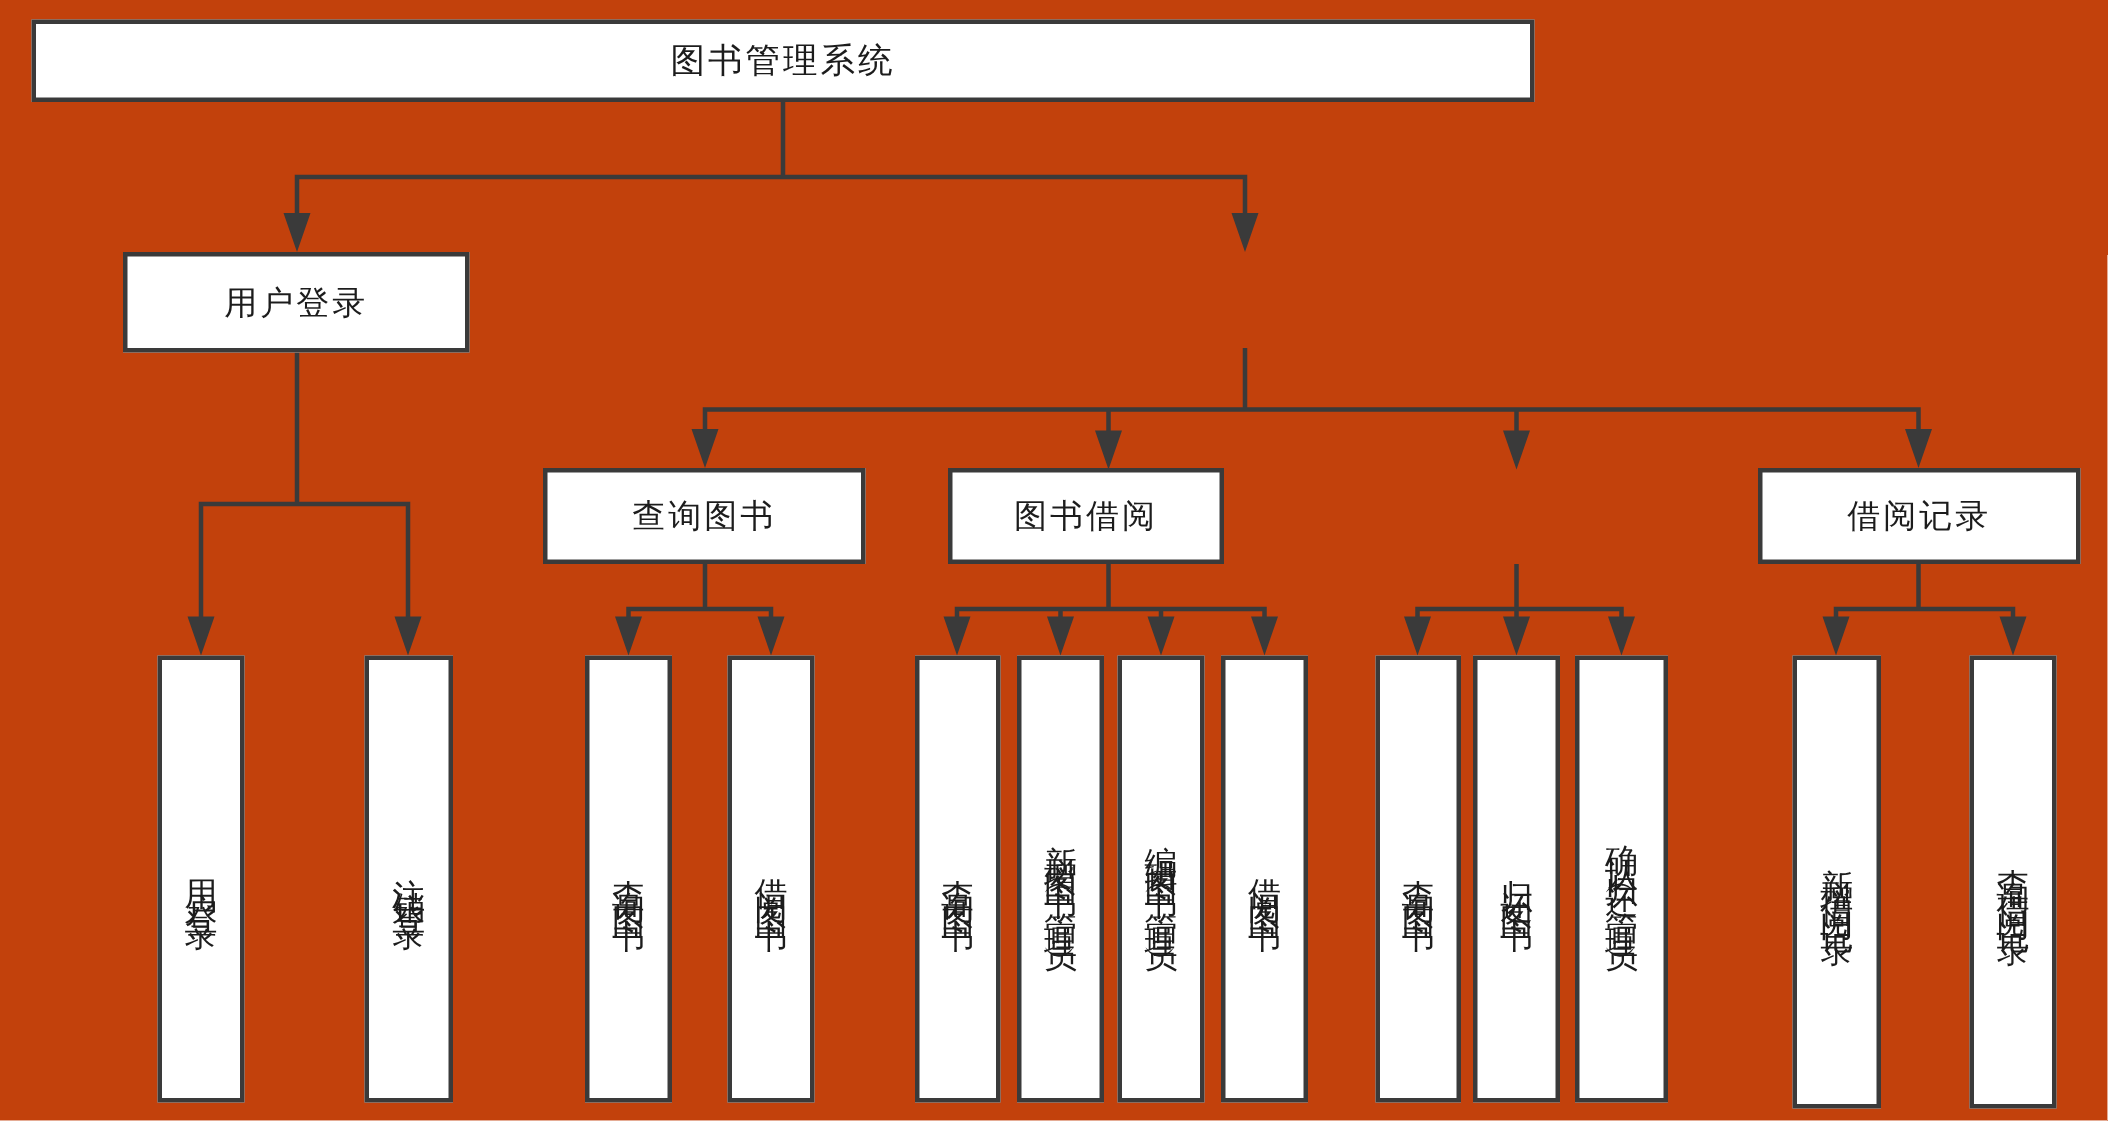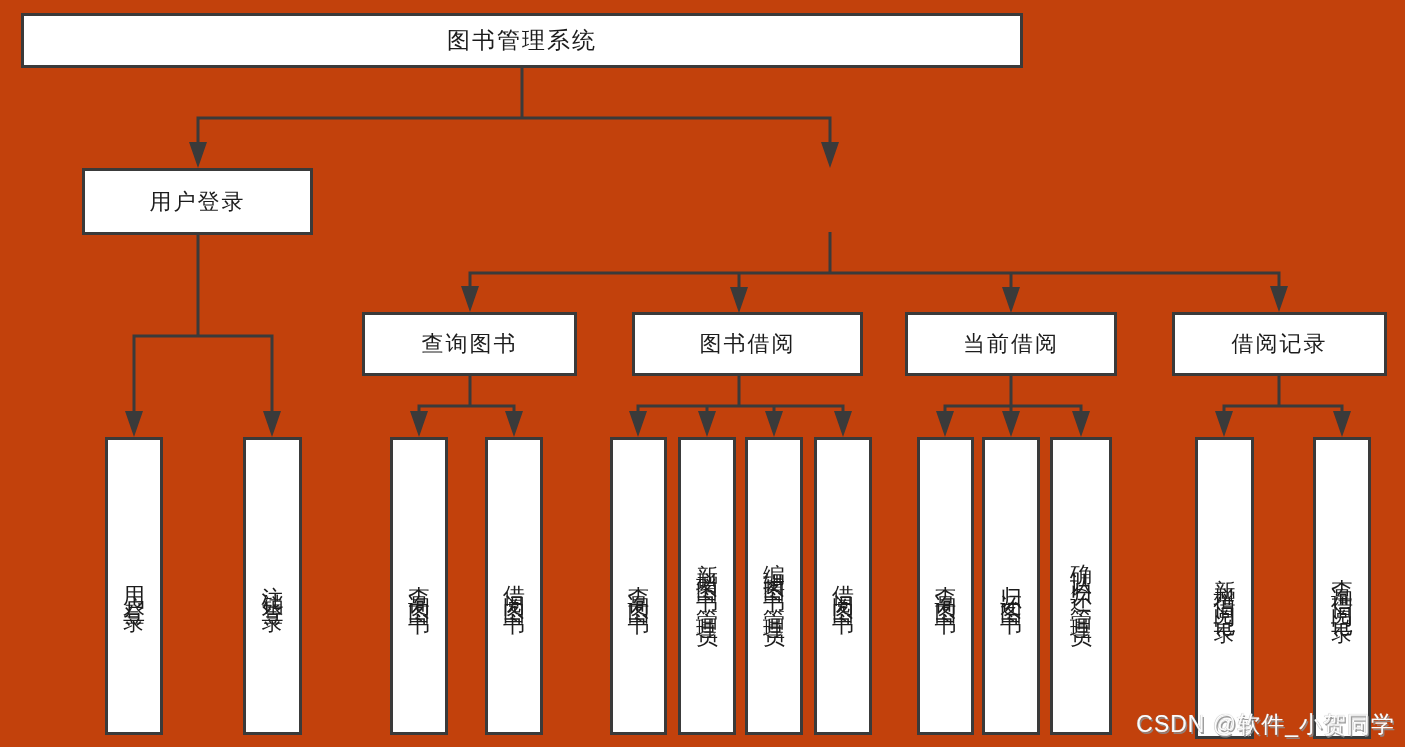--- a/index.html
+++ b/index.html
@@ -107,22 +107,21 @@
       M1072 411 L1090 411 L1081 437 Z
       M1215 411 L1233 411 L1224 437 Z
       M1333 411 L1351 411 L1342 437 Z"></path>
   </svg>
 
   <div class="box h1box" style="left:21px;top:13px;width:1002px;height:55px;">图书管理系统</div>
 
   <div class="box h2box" style="left:82px;top:168px;width:231px;height:67px;">用户登录</div>
 
   <div class="box h3box" style="left:362px;top:312px;width:215px;height:64px;">查询图书</div>
-  <div class="box h3box" style="left:632px;top:312px;width:231px;height:64px;">图书借阅</div>
-  <div class="box h3box" style="left:905px;top:312px;width:212px;height:64px;">当前借阅</div>
+  <div class="box h3box" style="left:632px;top:312px;width:184px;height:64px;">图书借阅</div>
   <div class="box h3box" style="left:1172px;top:312px;width:215px;height:64px;">借阅记录</div>
 
   <div class="box vbox" style="left:105px;top:437px;width:58px;height:298px;">
     <span class="vtext">用户登录</span>
   </div>
   <div class="box vbox" style="left:243px;top:437px;width:59px;height:298px;">
     <span class="vtext">注销登录</span>
   </div>
 
   <div class="box vbox" style="left:390px;top:437px;width:58px;height:298px;">
@@ -155,14 +154,13 @@
     <span class="vtext">确认归还（管理员）</span>
   </div>
 
   <div class="box vbox" style="left:1195px;top:437px;width:59px;height:302px;">
     <span class="vtext">新增借阅记录</span>
   </div>
   <div class="box vbox" style="left:1313px;top:437px;width:58px;height:302px;">
     <span class="vtext">查询借阅记录</span>
   </div>
 
-  <div class="watermark">CSDN @软件_小贺同学</div>
 </div>
 
 </body></html>

